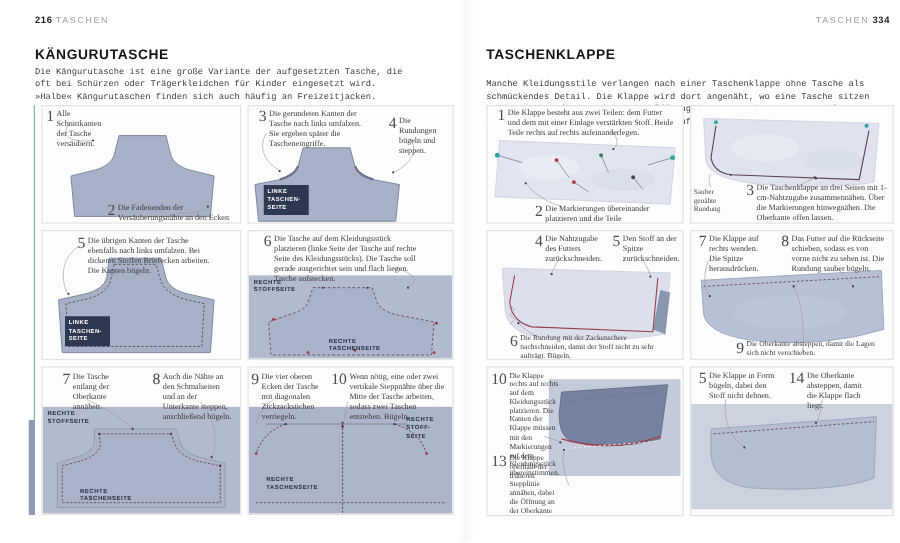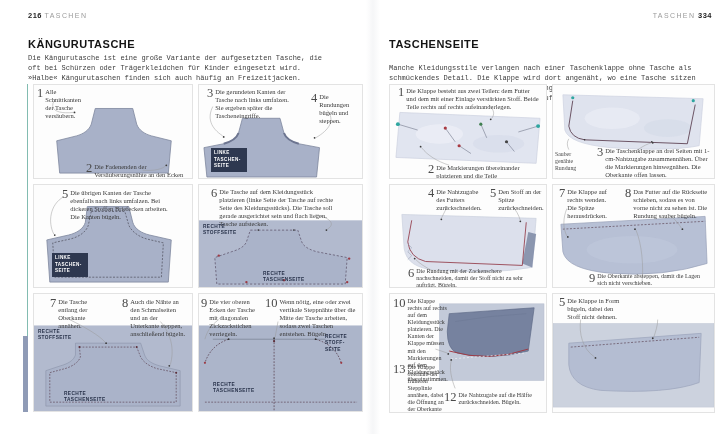--- a/index.html
+++ b/index.html
@@ -26,21 +26,21 @@
 
 <div class="gutter"></div>
 <div class="edge-rule"></div>
 <div class="edge-strip"></div>
 
 <div class="folio" style="left:28px"><span>216</span> <span class="rh">TASCHEN</span></div>
 <div class="folio" style="right:8px;text-align:right"><span class="rh">TASCHEN</span> <span>334</span></div>
 
 <div class="title" style="left:28px;top:38px">KÄNGURUTASCHE</div>
 <div class="intro" style="left:28px;top:53px;width:300px">Die Kängurutasche ist eine große Variante der aufgesetzten Tasche, die oft bei Schürzen oder Trägerkleidchen für Kinder eingesetzt wird. »Halbe« Kängurutaschen finden sich auch häufig an Freizeitjacken.</div>
-<div class="title" style="left:389px;top:38px">TASCHENSEITE</div>
+<div class="title" style="left:389px;top:38px">TASCHENKLAPPE</div>
 <div class="intro" style="left:389px;top:63px;width:322px">Manche Kleidungsstile verlangen nach einer Taschenklappe ohne Tasche als schmückendes Detail. Die Klappe wird dort angenäht, wo eine Tasche sitzen würde, doch befindet sich keine Öffnung darunter. Diese Lösung wählt man, wenn eine komplette Tasche zu stark auftragen würde.</div>
 
 <div class="panel" style="left:33px;top:84px;width:160px;height:95px">
   <svg viewBox="0 0 160 95" preserveAspectRatio="none">
     <path d="M62,24 L100,24 L104,40 C106,46 112,50 119,52 L139,57 L136,90 L26,90 L23,57 L43,52 C50,50 56,46 58,40 Z" fill="#a8b1c8" stroke="#7d869d" stroke-width="0.8"></path>
     <path d="M22,14 C14,24 22,30 40,28" fill="none" stroke="#9a9a9a" stroke-width="0.5"></path>
       <circle cx="41" cy="28" r="0.9" fill="#3a3a3a"></circle>
     <path d="M110,87 C122,88 130,86 134,82" fill="none" stroke="#9a9a9a" stroke-width="0.5"></path>
       <circle cx="134" cy="82" r="0.9" fill="#3a3a3a"></circle>
   </svg>
@@ -296,33 +296,33 @@
       <circle cx="62" cy="67" r="0.9" fill="#3a3a3a"></circle>
   </svg>
   <div class="cap small" style="left:3px;top:4px;width:44px">
       <span class="num">10</span>
       <span class="txt">Die Klappe rechts auf rechts auf dem Kleidungsstück platzieren. Die Kanten der Klappe müssen mit den Markierungen auf dem Kleidungsstück übereinstimmen.</span>
     </div>
   <div class="cap small" style="left:3px;top:70px;width:44px">
       <span class="num">13</span>
       <span class="txt">Die Klappe oberhalb der früheren Stepplinie annähen, dabei die Öffnung an der Oberkante zusammenhalten.</span>
     </div>
-  <div class="cap small" style="left:54px;top:98px;width:100px">
-      <span class="num">12</span>
-      <span class="txt">Die Nahtzugabe auf die Hälfte zurückschneiden. Bügeln.</span>
-    </div>
 </div>
 
 <div class="panel" style="left:552px;top:293px;width:163px;height:120px">
   <svg viewBox="0 0 163 120" preserveAspectRatio="none">
     <rect x="0" y="30" width="163" height="85" fill="#ccd2de" stroke="#bec5d3" stroke-width="0.5"></rect>
     <path d="M16,50 L150,40 L148,90 Q116,102 48,98 Q18,94 16,72 Z" fill="#b4bdd2" stroke="#9aa3ba" stroke-width="0.7"></path>
     <path d="M18,54 L148,44" fill="none" stroke="#5d4656" stroke-width="0.7" stroke-dasharray="2,1.6"></path>
     <path d="M28,26 C26,40 30,56 42,64" fill="none" stroke="#9a9a9a" stroke-width="0.5"></path>
       <circle cx="43" cy="65" r="0.9" fill="#3a3a3a"></circle>
     <path d="M106,26 C106,32 104,38 102,44" fill="none" stroke="#9a9a9a" stroke-width="0.5"></path>
       <circle cx="101" cy="45" r="0.9" fill="#3a3a3a"></circle>
   </svg>
   <div class="cap" style="left:6px;top:3px;width:62px">
       <span class="num">5</span>
       <span class="txt">Die Klappe in Form bügeln, dabei den Stoff nicht dehnen.</span>
     </div>
+  <div class="cap" style="left:78px;top:3px;width:66px">
+      <span class="num">14</span>
+      <span class="txt">Die Oberkante absteppen, damit die Klappe flach liegt.</span>
+    </div>
 </div>
 
 </body></html>

